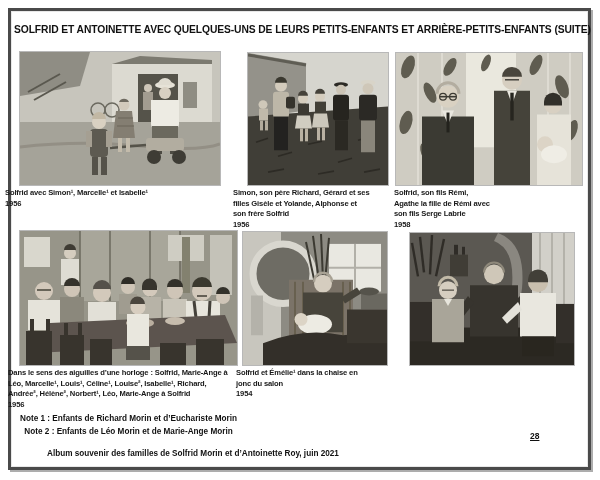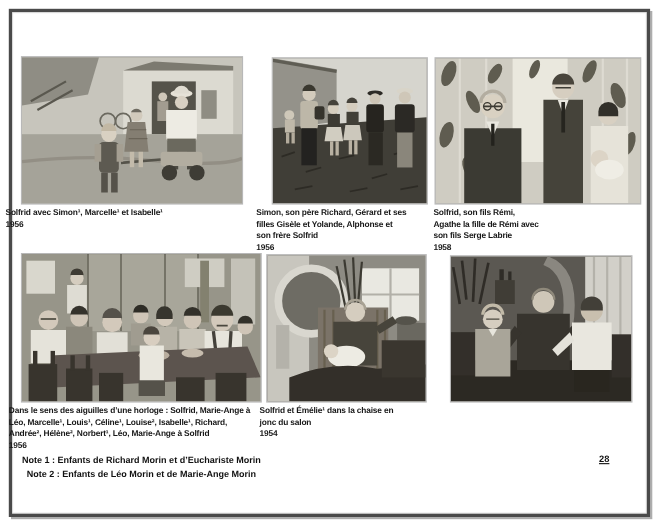--- a/index.html
+++ b/index.html
@@ -27,21 +27,21 @@
   .photo svg{display:block; width:100%; height:100%;}
   .caption{
     position:absolute; text-align:left; font-weight:bold; font-size:7.6px;
     line-height:10.6px; letter-spacing:-0.15px; white-space:pre-line; color:#181818;
   }
   .notes{
     position:absolute; left:20px; top:412px; font-weight:bold; font-size:8.2px;
     line-height:13px; white-space:pre-line; text-align:center;
   }
   .page-number{
-    position:absolute; left:530px; top:412px; width:24px; text-align:right;
+    position:absolute; left:530px; top:431px; width:24px; text-align:left;
     font-weight:bold; font-size:8.5px;text-decoration:underline;
   }
   .footer{
     position:absolute; left:47px; top:449px; font-weight:bold; font-size:8.2px;
   }
   
   #photo-1{left:20px;  top:52px;  width:200px; height:133px;}
   #photo-2{left:248px; top:53px;  width:140px; height:132px;}
   #photo-3{left:396px; top:53px;  width:186px; height:132px;}
   #photo-4{left:20px;  top:231px; width:217px; height:134px;}
@@ -53,20 +53,21 @@
   #caption-4{left:8px;   top:368px; width:242px;}
   #caption-5{left:236px; top:368px; width:158px;}
   #caption-6{left:400px; top:368px; width:184px;}
 </style>
 </head>
 <body>
 
 <div class="canvas">
   <div class="frame"></div>
 
+  <div class="page-title">SOLFRID ET ANTOINETTE AVEC QUELQUES-UNS DE LEURS PETITS-ENFANTS ET ARRIÈRE-PETITS-ENFANTS (SUITE)</div>
 
   <div class="photo" id="photo-1">
     <svg viewBox="0 0 200 133" preserveAspectRatio="none">
       <rect x="0" y="0" width="200" height="133" fill="#b6b4ac"></rect>
       <rect x="0" y="0" width="200" height="72" fill="#c7c5bc"></rect>
       <polygon points="0,0 70,0 60,34 0,44" fill="#8f8d84"></polygon>
       <line x1="8" y1="40" x2="40" y2="22" stroke="#5a584f" stroke-width="2"></line>
       <line x1="14" y1="48" x2="46" y2="30" stroke="#5a584f" stroke-width="2"></line>
       <rect x="92" y="12" width="100" height="58" fill="#dcdad1"></rect>
       <polygon points="92,12 192,12 192,8 120,4" fill="#7c7a70"></polygon>
@@ -379,13 +380,14 @@
 Léo, Marcelle¹, Louis¹, Céline¹, Louise², Isabelle¹, Richard,
 Andrée², Hélène², Norbert¹, Léo, Marie-Ange à Solfrid
 1956</div>
   <div class="caption" id="caption-5">Solfrid et Émélie¹ dans la chaise en
 jonc du salon
 1954</div>
 
   <div class="notes">Note 1 : Enfants de Richard Morin et d’Euchariste Morin
 Note 2 : Enfants de Léo Morin et de Marie-Ange Morin</div>
   <div class="page-number">28</div>
+  <div class="footer">Album souvenir des familles de Solfrid Morin et d’Antoinette Roy, juin 2021</div>
 </div>
 
 </body></html>

